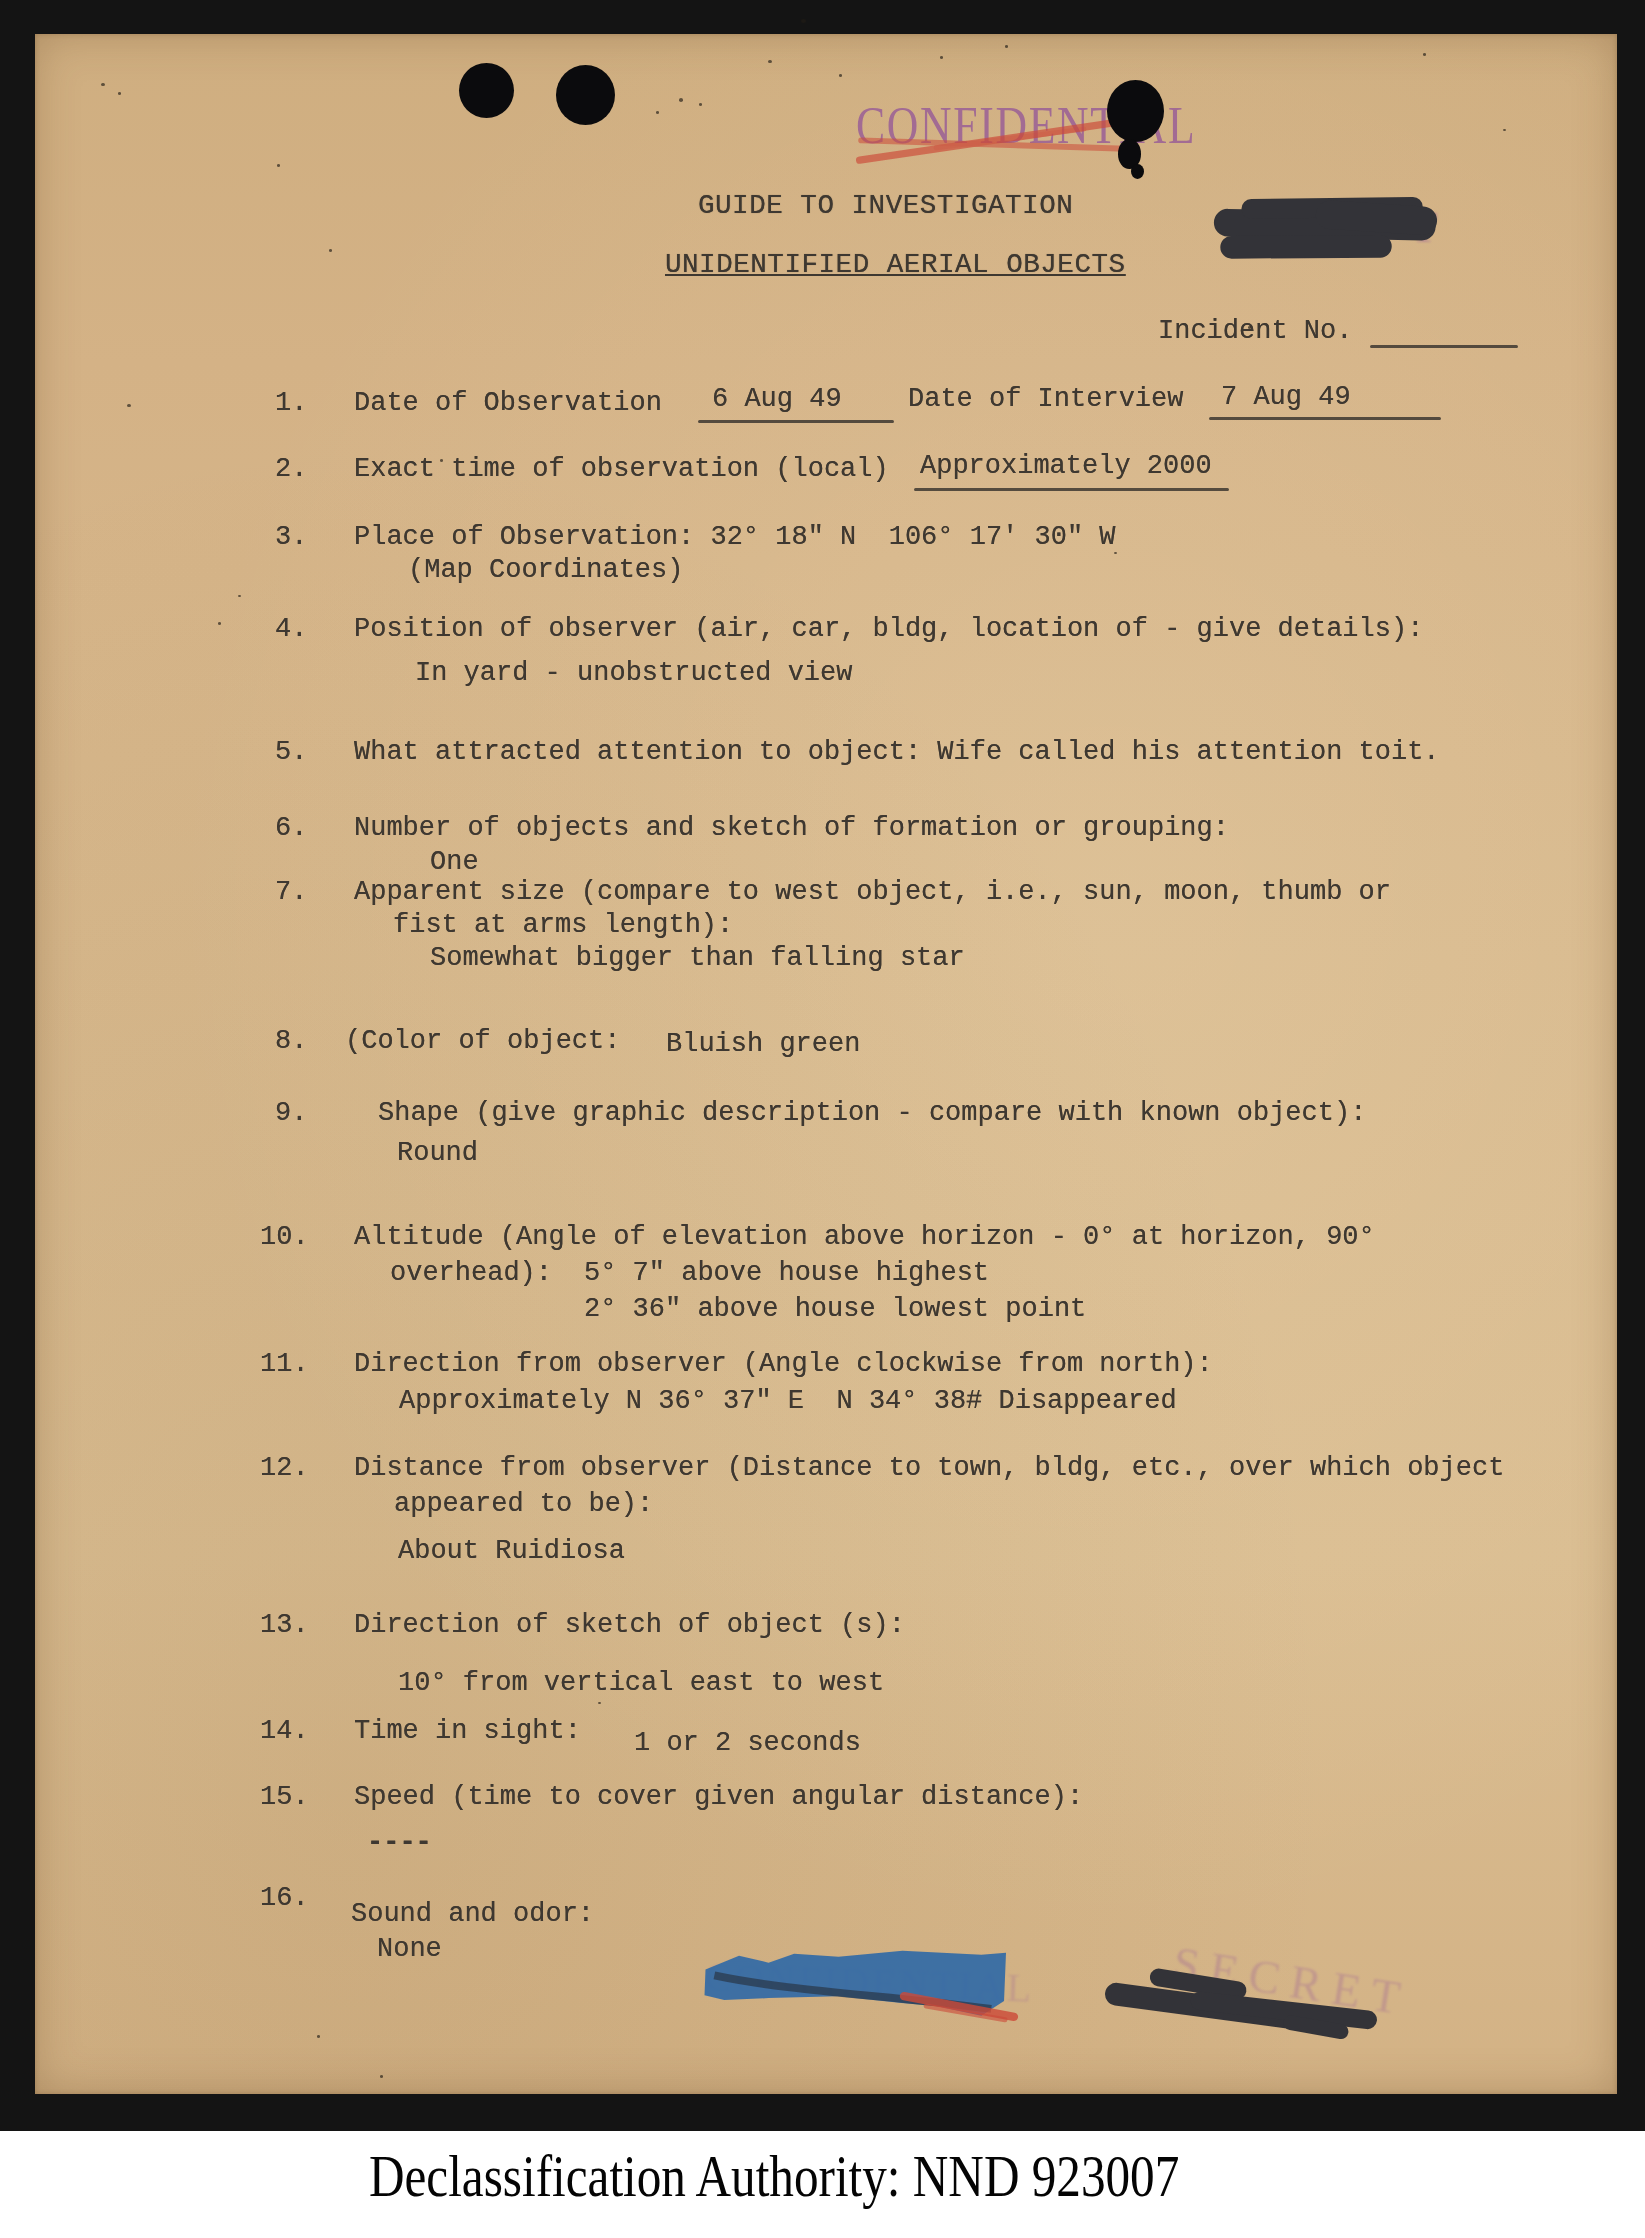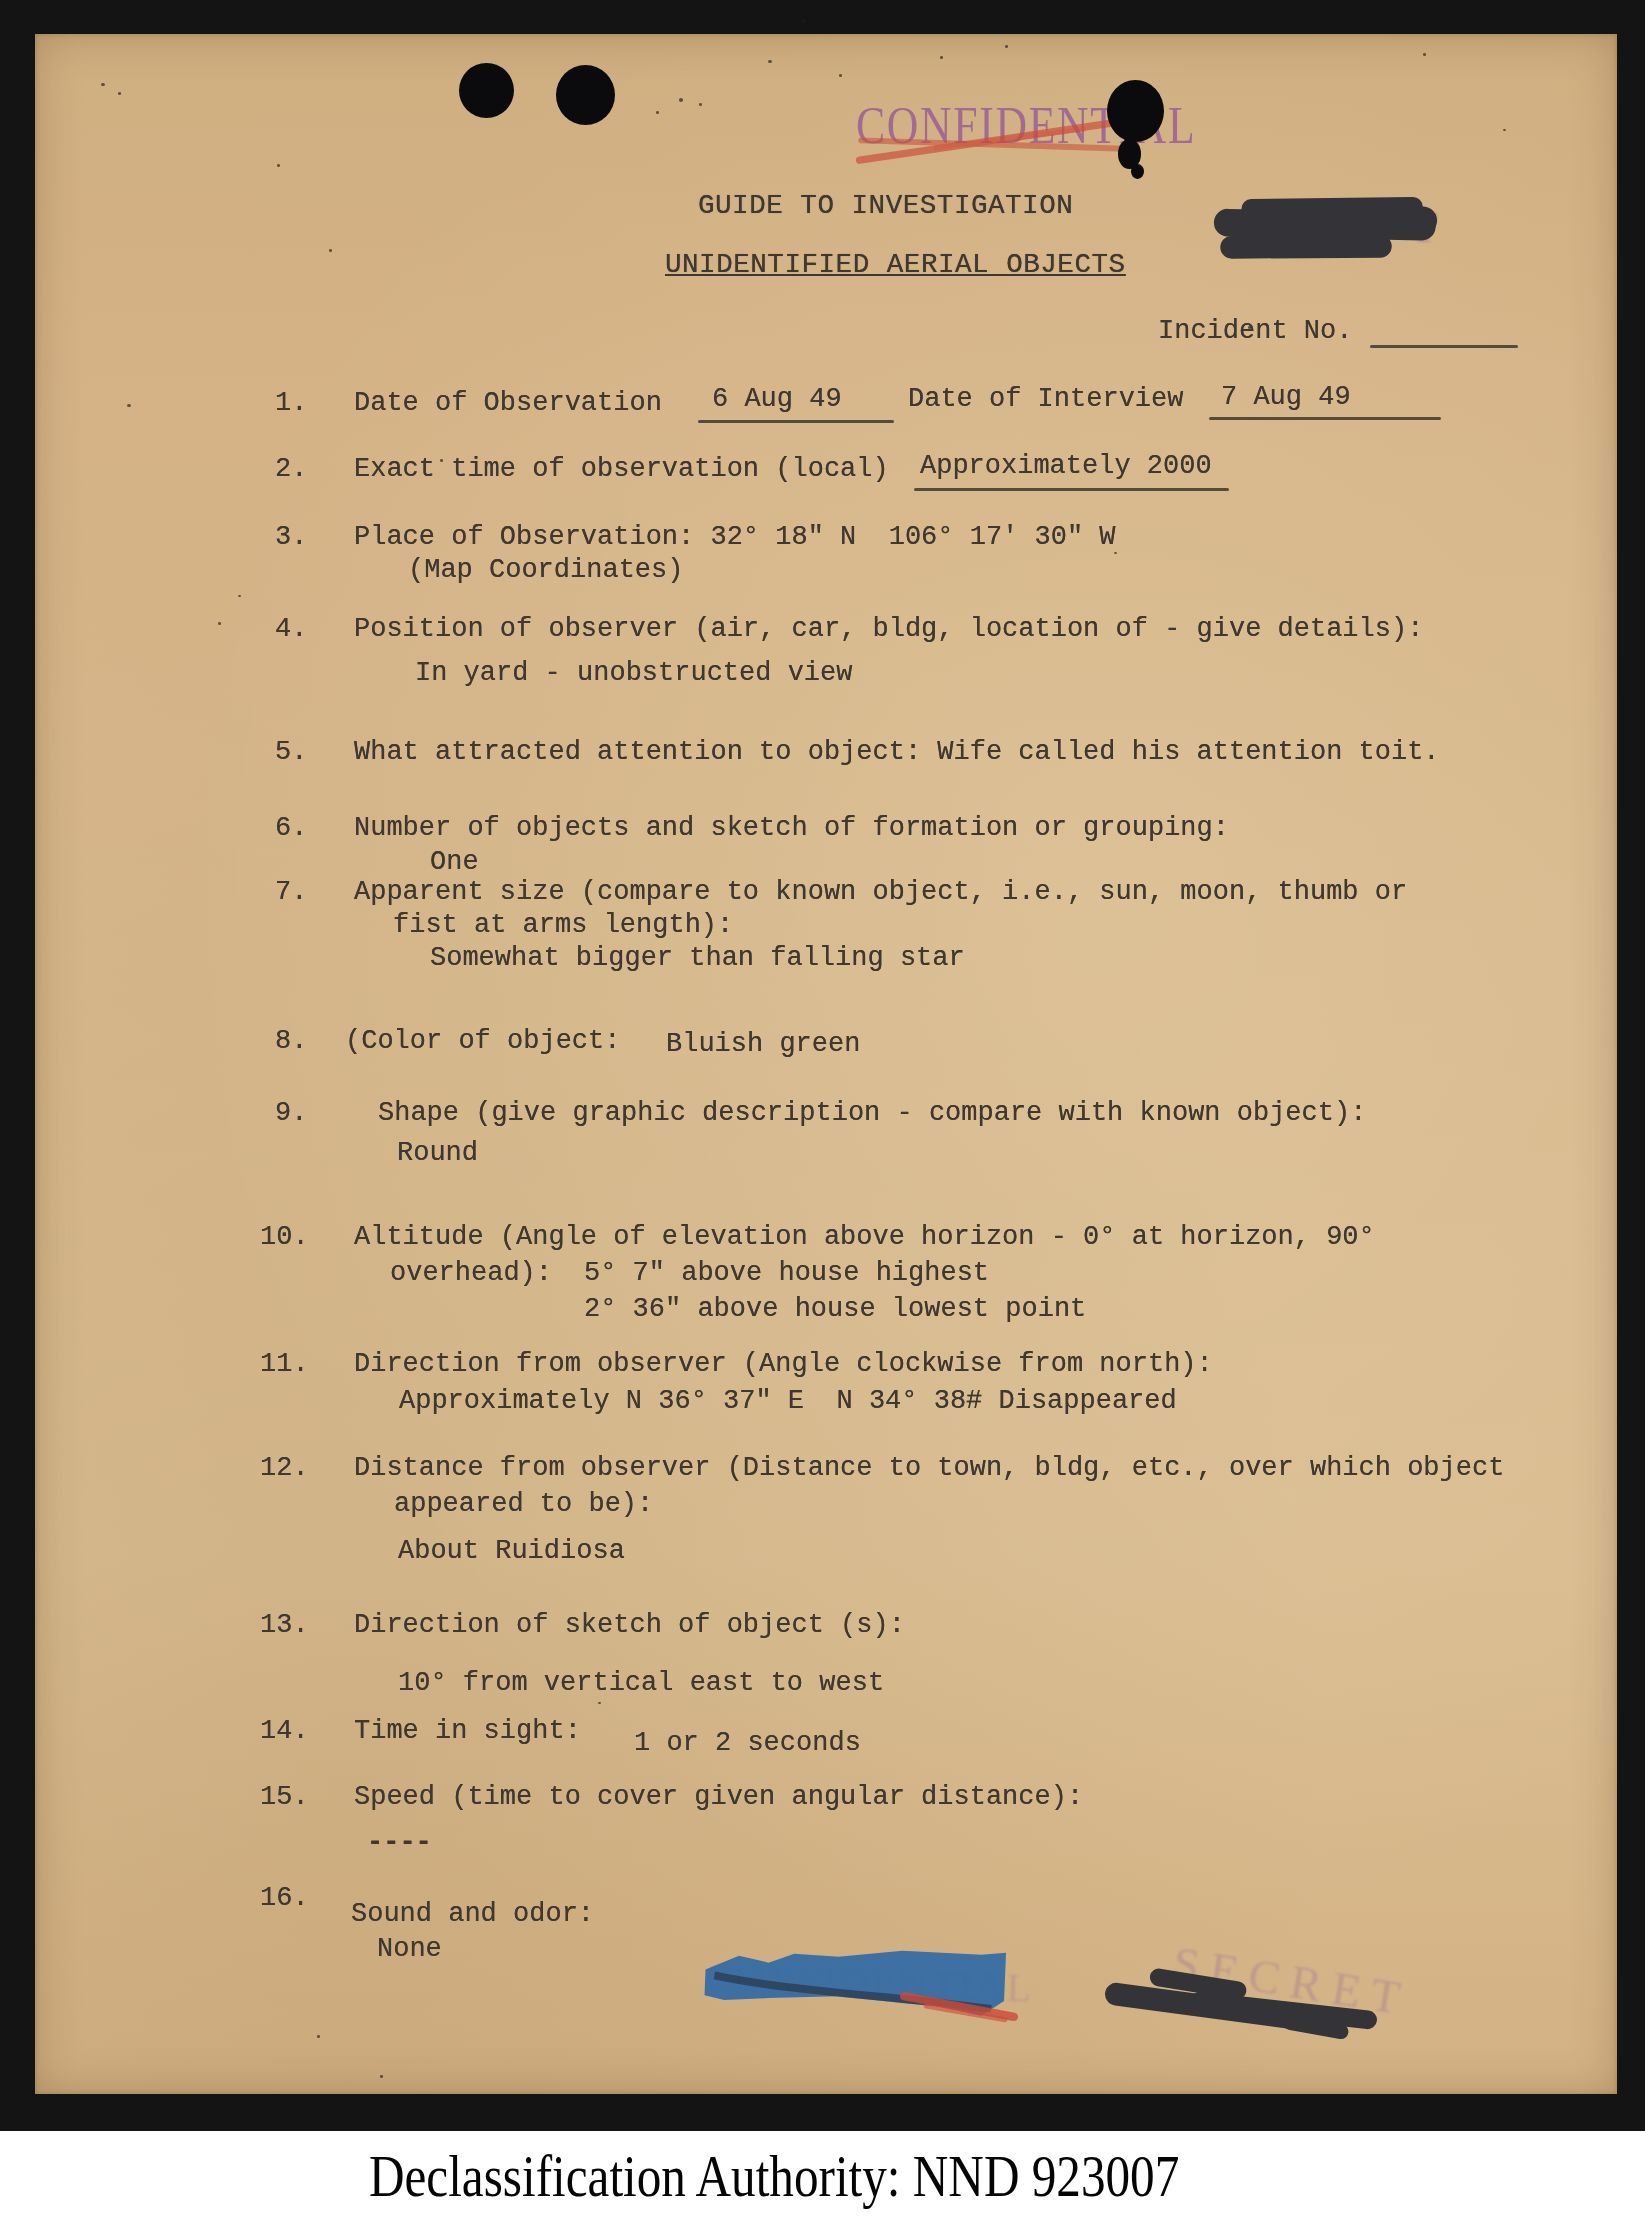--- a/index.html
+++ b/index.html
@@ -65,21 +65,21 @@
       <span class="tw" style="left: 408px; top: 555px;">(Map Coordinates)</span>
       <span class="tw" style="left: 275px; top: 614px;">4.</span>
       <span class="tw" style="left: 354px; top: 614px;">Position of observer (air, car, bldg, location of - give details):</span>
       <span class="tw" style="left: 415px; top: 658px;">In yard - unobstructed view</span>
       <span class="tw" style="left: 275px; top: 737px;">5.</span>
       <span class="tw" style="left: 354px; top: 737px;">What attracted attention to object: Wife called his attention toit.</span>
       <span class="tw" style="left: 275px; top: 813px;">6.</span>
       <span class="tw" style="left: 354px; top: 813px;">Number of objects and sketch of formation or grouping:</span>
       <span class="tw" style="left: 430px; top: 847px;">One</span>
       <span class="tw" style="left: 275px; top: 877px;">7.</span>
-      <span class="tw" style="left: 354px; top: 877px;">Apparent size (compare to known object, i.e., sun, moon, thumb or</span>
+      <span class="tw" style="left: 354px; top: 877px;">Apparent size (compare to west object, i.e., sun, moon, thumb or</span>
       <span class="tw" style="left: 393px; top: 910px;">fist at arms length):</span>
       <span class="tw" style="left: 430px; top: 943px;">Somewhat bigger than falling star</span>
       <span class="tw" style="left: 275px; top: 1026px;">8.</span>
       <span class="tw" style="left: 345px; top: 1026px;">(Color of object:</span>
       <span class="tw" style="left: 666px; top: 1029px;">Bluish green</span>
       <span class="tw" style="left: 275px; top: 1098px;">9.</span>
       <span class="tw" style="left: 354px; top: 1098px; margin-left: 24px;">Shape (give graphic description - compare with known object):</span>
       <span class="tw" style="left: 397px; top: 1138px;">Round</span>
       <span class="tw" style="left: 260px; top: 1222px;">10.</span>
       <span class="tw" style="left: 354px; top: 1222px;">Altitude (Angle of elevation above horizon - 0° at horizon, 90°</span>

